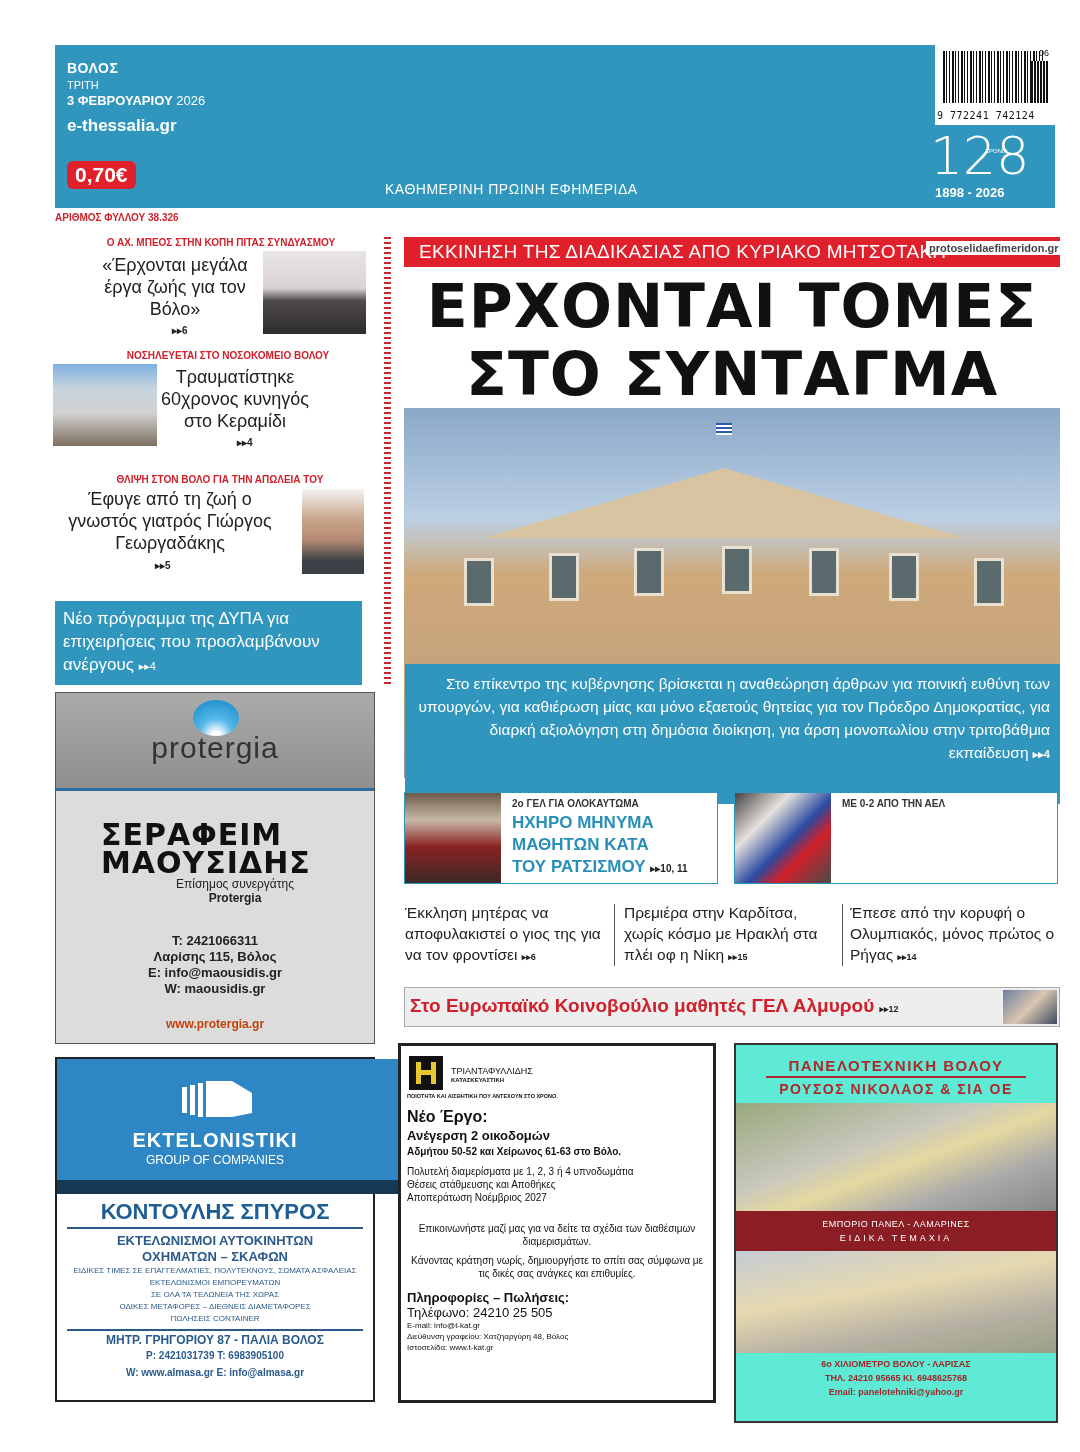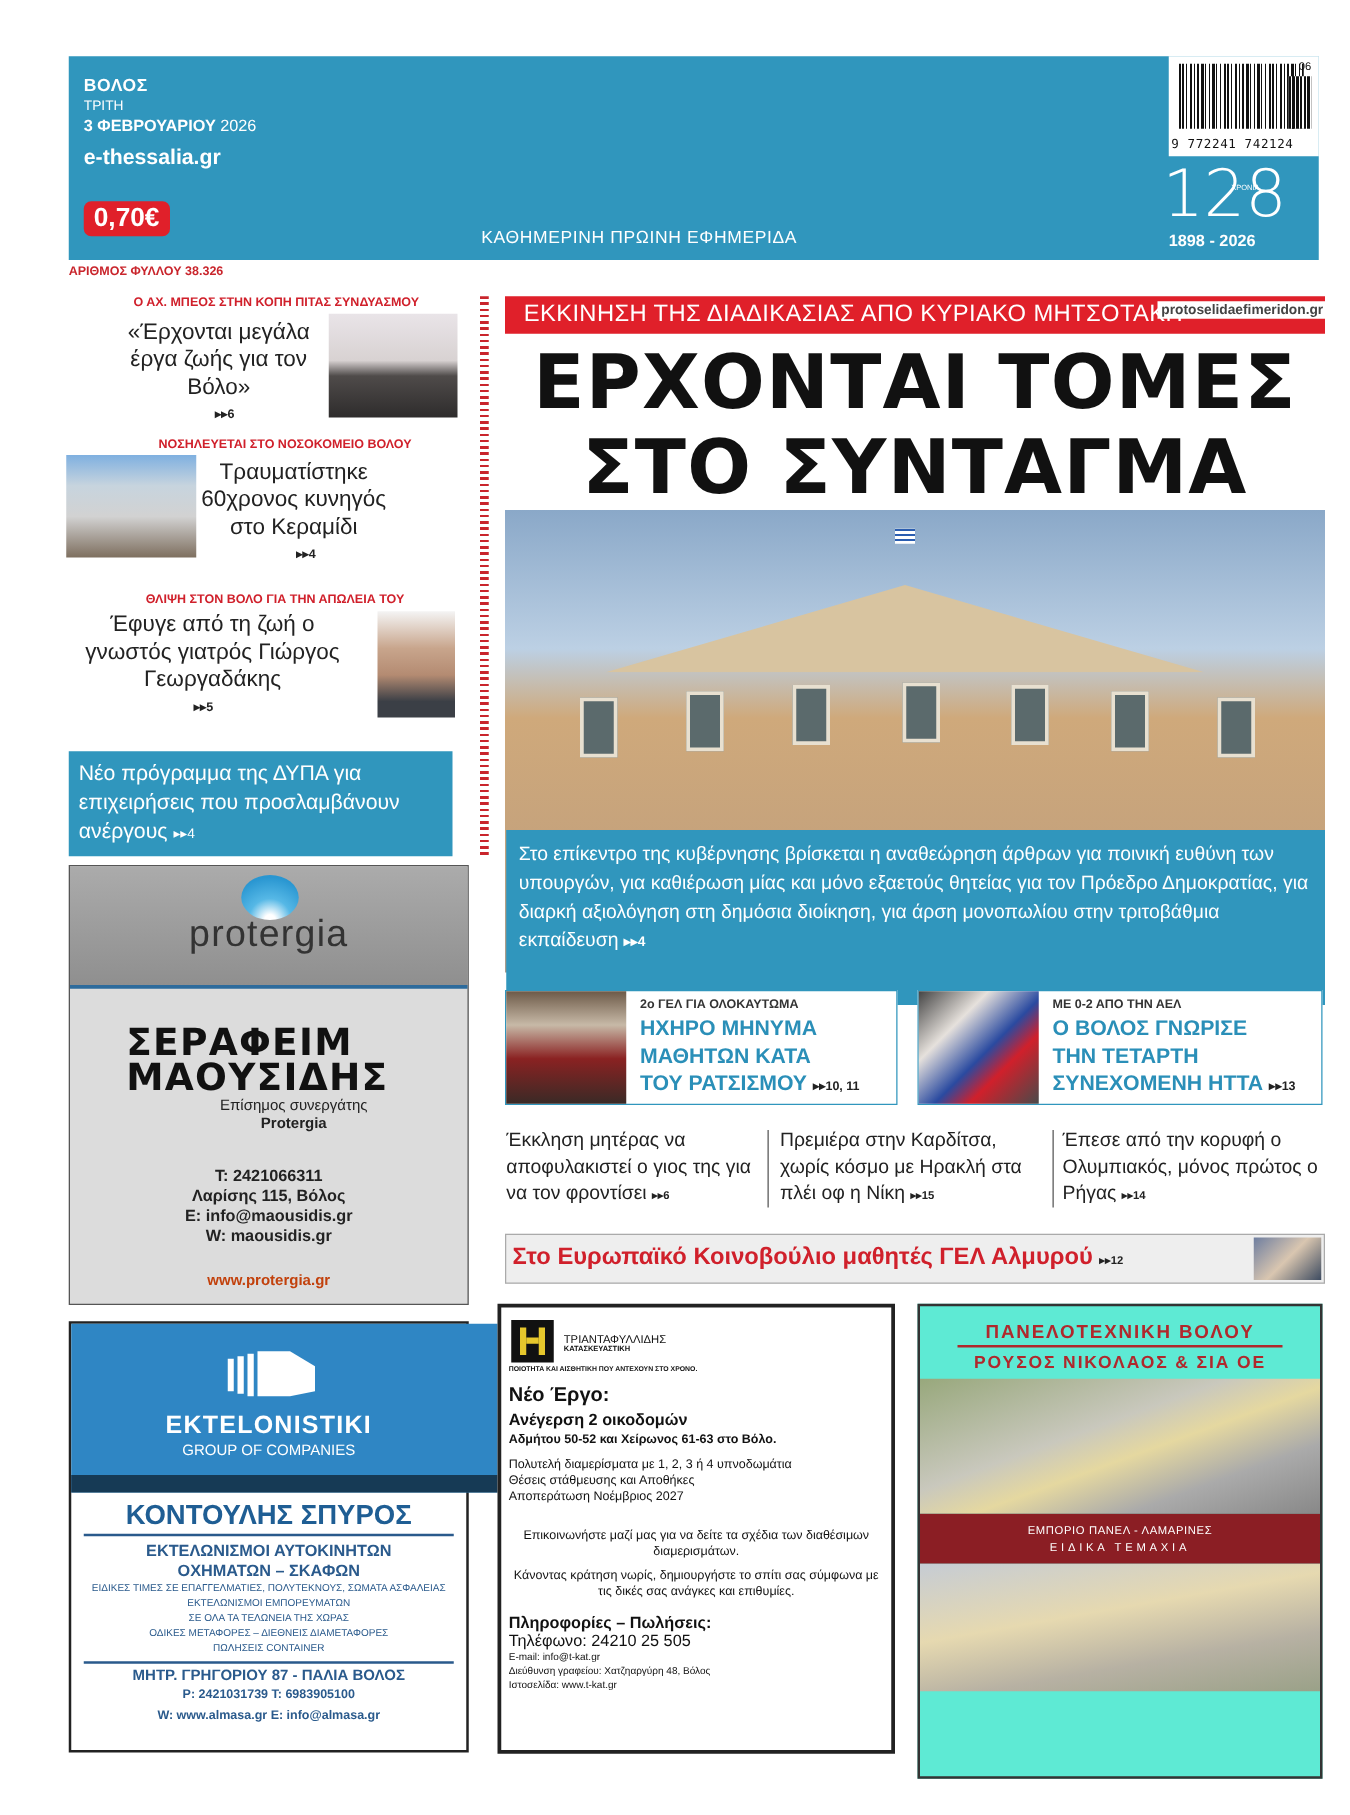--- a/index.html
+++ b/index.html
@@ -62,21 +62,21 @@
   .ad-ektel-body .ct { font-size: 10px; font-weight: bold; line-height: 17px; }
 
   
   .lead-kicker { left: 404px; top: 237px; width: 656px; height: 30px; background: #e0202a; color: #fff; font-size: 19px; line-height: 30px; padding-left: 15px; letter-spacing: 0.3px; white-space: nowrap; overflow: hidden; }
   .watermark { left: 926px; top: 241px; background: #fff; color: #444; font-size: 11px; font-weight: bold; padding: 1px 3px; }
   .lead-headline { left: 404px; top: 272px; width: 656px; text-align: center; font-family: "DejaVu Sans", sans-serif; font-weight: bold; font-size: 60px; line-height: 68px; color: #111; letter-spacing: 1px; }
   .lead-photo { left: 404px; top: 408px; width: 656px; height: 370px; background: linear-gradient(180deg,#8aa8c8 0%,#bcd0e4 30%,#cfa97b 45%,#c6a37c 70%,#a69b8e 100%); overflow: hidden; }
   .lead-photo .pediment { position: absolute; left: 80px; top: 60px; width: 480px; height: 70px; background: #d8c4a0; clip-path: polygon(0 100%,50% 0,100% 100%); }
   .lead-photo .flag { position: absolute; left: 312px; top: 15px; width: 16px; height: 12px; background: repeating-linear-gradient(180deg,#2a5db0 0 2px,#fff 2px 4px); }
   .lead-photo .win { position: absolute; width: 30px; height: 48px; background: #5b6a6c; border: 3px solid #e8e0d0; }
-  .lead-caption { left: 405px; top: 664px; width: 655px; height: 140px; background: #3096bd; color: #fff; font-size: 15.5px; line-height: 23px; text-align: left; padding: 8px 10px; }
+  .lead-caption { left: 405px; top: 664px; width: 655px; height: 140px; background: #3096bd; color: #fff; font-size: 15.5px; line-height: 23px; text-align: right; padding: 8px 10px; }
 
   
   .subbox { top: 792px; height: 92px; border: 1px solid #3096bd; background: #fff; }
   .subbox .img { position: absolute; left: 0; top: 0; width: 96px; height: 90px; }
   .subbox .k { position: absolute; left: 107px; top: 5px; font-size: 10px; font-weight: bold; color: #333; }
   .subbox .h { position: absolute; left: 107px; top: 19px; font-size: 17px; font-weight: bold; color: #2a8fb8; line-height: 22px; }
   .subbox .h b { color: #222; font-size: 10px; }
 
   .briefs { top: 902px; font-size: 15.5px; line-height: 21px; color: #222; font-weight: 300; }
   .briefs b { font-size: 9px; font-weight: bold; }
@@ -244,25 +244,20 @@
   <div class="k">2ο ΓΕΛ ΓΙΑ ΟΛΟΚΑΥΤΩΜΑ</div>
   <div class="h">
     <div>ΗΧΗΡΟ ΜΗΝΥΜΑ</div>
     <div>ΜΑΘΗΤΩΝ ΚΑΤΑ</div>
     <div><span>ΤΟΥ ΡΑΤΣΙΣΜΟΥ</span> <b>▸▸10, 11</b></div>
   </div>
 </div>
 <div class="abs subbox" style="left:734px;width:324px">
   <div class="img" style="background:linear-gradient(135deg,#444 0%,#e6e1dc 30%,#2a4aa0 55%,#d0202b 70%,#4a4a4a 100%)"></div>
   <div class="k">ΜΕ 0-2 ΑΠΟ ΤΗΝ ΑΕΛ</div>
-  <div class="h">
-    <div>Ο ΒΟΛΟΣ ΓΝΩΡΙΣΕ</div>
-    <div>ΤΗΝ ΤΕΤΑΡΤΗ</div>
-    <div><span>ΣΥΝΕΧΟΜΕΝΗ ΗΤΤΑ</span> <b>▸▸13</b></div>
-  </div>
 </div>
 
 <div class="abs briefs" style="left:405px;width:205px">
   <span>Έκκληση μητέρας να αποφυλακιστεί ο γιος της για να τον φροντίσει</span> <b>▸▸6</b>
 </div>
 <div class="abs vsep" style="left:614px"></div>
 <div class="abs briefs" style="left:624px;width:215px">
   <span>Πρεμιέρα στην Καρδίτσα, χωρίς κόσμο με Ηρακλή στα πλέι οφ η Νίκη</span> <b>▸▸15</b>
 </div>
 <div class="abs vsep" style="left:842px"></div>
@@ -303,13 +298,18 @@
 
 <div class="abs ad-pan">
   <div class="t1">ΠΑΝΕΛΟΤΕΧΝΙΚΗ ΒΟΛΟΥ</div>
   <div class="t2">ΡΟΥΣΟΣ ΝΙΚΟΛΑΟΣ &amp; ΣΙΑ ΟΕ</div>
   <div class="img1"></div>
   <div class="band">
     <div>ΕΜΠΟΡΙΟ ΠΑΝΕΛ - ΛΑΜΑΡΙΝΕΣ</div>
     <div class="sp">ΕΙΔΙΚΑ ΤΕΜΑΧΙΑ</div>
   </div>
   <div class="img2"></div>
+  <div class="foot">
+    <div>6ο ΧΙΛΙΟΜΕΤΡΟ ΒΟΛΟΥ - ΛΑΡΙΣΑΣ</div>
+    <div>ΤΗΛ. 24210 95665 ΚΙ. 6948625768</div>
+    <div>Email: panelotehniki@yahoo.gr</div>
+  </div>
 </div>
 
 </body></html>

